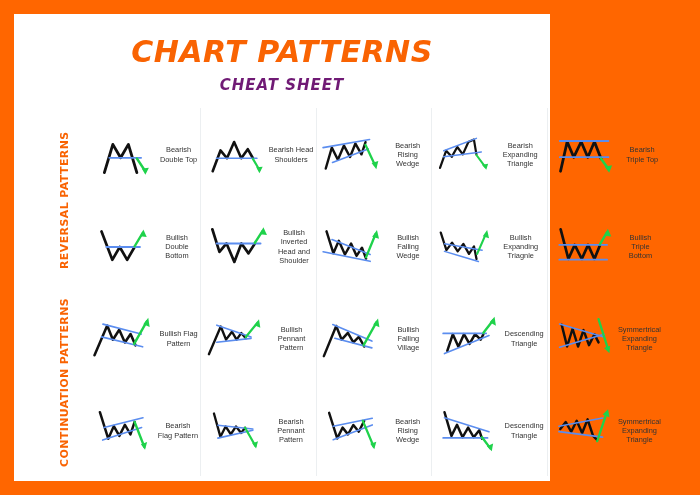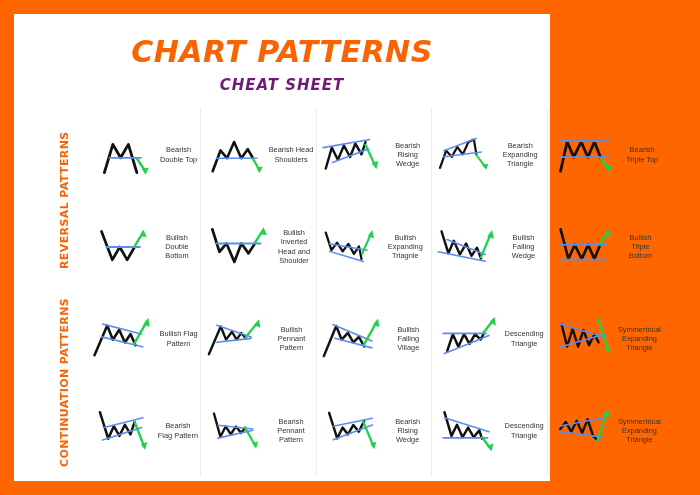--- a/index.html
+++ b/index.html
@@ -197,50 +197,50 @@
               <polygon points="88,5 83,15 93,16" stroke="none"></polygon>
             </g>
           </svg>
         </div>
         <div class="cap">Bullish Inverted<br>Head and Shoulder</div>
       </div>
 
       <div class="cell">
         <div class="art">
           <svg viewBox="0 0 100 66" preserveAspectRatio="xMidYMid meet">
+            <polyline points="14,10 24,42 32,24 41,44 50,28 58,46 66,34 72,50" fill="none" stroke="#111111" stroke-width="3.6" stroke-linejoin="round" stroke-linecap="round"></polyline>
+            <line x1="22" y1="22" x2="78" y2="44" stroke="#5b8def" stroke-width="2.4" stroke-linecap="round"></line>
+            <line x1="9" y1="40" x2="78" y2="54" stroke="#5b8def" stroke-width="2.4" stroke-linecap="round"></line>
+            <g stroke="#1fd24b" stroke-width="3.4" fill="#1fd24b">
+              <line x1="72" y1="48" x2="86" y2="14" stroke-linecap="round"></line>
+              <polygon points="88,8 81,18 91,21" stroke="none"></polygon>
+            </g>
+          </svg>
+        </div>
+        <div class="cap">Bullish Falling Wedge</div>
+      </div>
+
+      <div class="cell">
+        <div class="art">
+          <svg viewBox="0 0 100 66" preserveAspectRatio="xMidYMid meet">
             <polyline points="14,10 23,38 32,26 41,40 50,28 59,44 67,32 71,52" fill="none" stroke="#111111" stroke-width="3.6" stroke-linejoin="round" stroke-linecap="round"></polyline>
             <line x1="20" y1="28" x2="80" y2="38" stroke="#5b8def" stroke-width="2.4" stroke-linecap="round"></line>
             <line x1="20" y1="40" x2="74" y2="56" stroke="#5b8def" stroke-width="2.4" stroke-linecap="round"></line>
             <g stroke="#1fd24b" stroke-width="3.4" fill="#1fd24b">
               <line x1="72" y1="44" x2="86" y2="12" stroke-linecap="round"></line>
               <polygon points="88,6 81,16 91,19" stroke="none"></polygon>
             </g>
           </svg>
         </div>
         <div class="cap">Bullish Expanding Triagnle</div>
       </div>
 
       <div class="cell">
         <div class="art">
           <svg viewBox="0 0 100 66" preserveAspectRatio="xMidYMid meet">
-            <polyline points="14,10 24,42 32,24 41,44 50,28 58,46 66,34 72,50" fill="none" stroke="#111111" stroke-width="3.6" stroke-linejoin="round" stroke-linecap="round"></polyline>
-            <line x1="22" y1="22" x2="78" y2="44" stroke="#5b8def" stroke-width="2.4" stroke-linecap="round"></line>
-            <line x1="9" y1="40" x2="78" y2="54" stroke="#5b8def" stroke-width="2.4" stroke-linecap="round"></line>
-            <g stroke="#1fd24b" stroke-width="3.4" fill="#1fd24b">
-              <line x1="72" y1="48" x2="86" y2="14" stroke-linecap="round"></line>
-              <polygon points="88,8 81,18 91,21" stroke="none"></polygon>
-            </g>
-          </svg>
-        </div>
-        <div class="cap">Bullish Falling Wedge</div>
-      </div>
-
-      <div class="cell">
-        <div class="art">
-          <svg viewBox="0 0 100 66" preserveAspectRatio="xMidYMid meet">
             <polyline points="18,8 29,50 38,30 48,50 57,30 66,50 74,30" fill="none" stroke="#111111" stroke-width="3.8" stroke-linejoin="round" stroke-linecap="round"></polyline>
             <line x1="16" y1="30" x2="84" y2="30" stroke="#5b8def" stroke-width="2.4" stroke-linecap="round"></line>
             <line x1="16" y1="51" x2="84" y2="51" stroke="#5b8def" stroke-width="2.4" stroke-linecap="round"></line>
             <g stroke="#1fd24b" stroke-width="3.4" fill="#1fd24b">
               <line x1="74" y1="29" x2="84" y2="12" stroke-linecap="round"></line>
               <polygon points="85,7 80,17 90,18" stroke="none"></polygon>
             </g>
           </svg>
         </div>
         <div class="cap">Bullish Triple Bottom</div>

